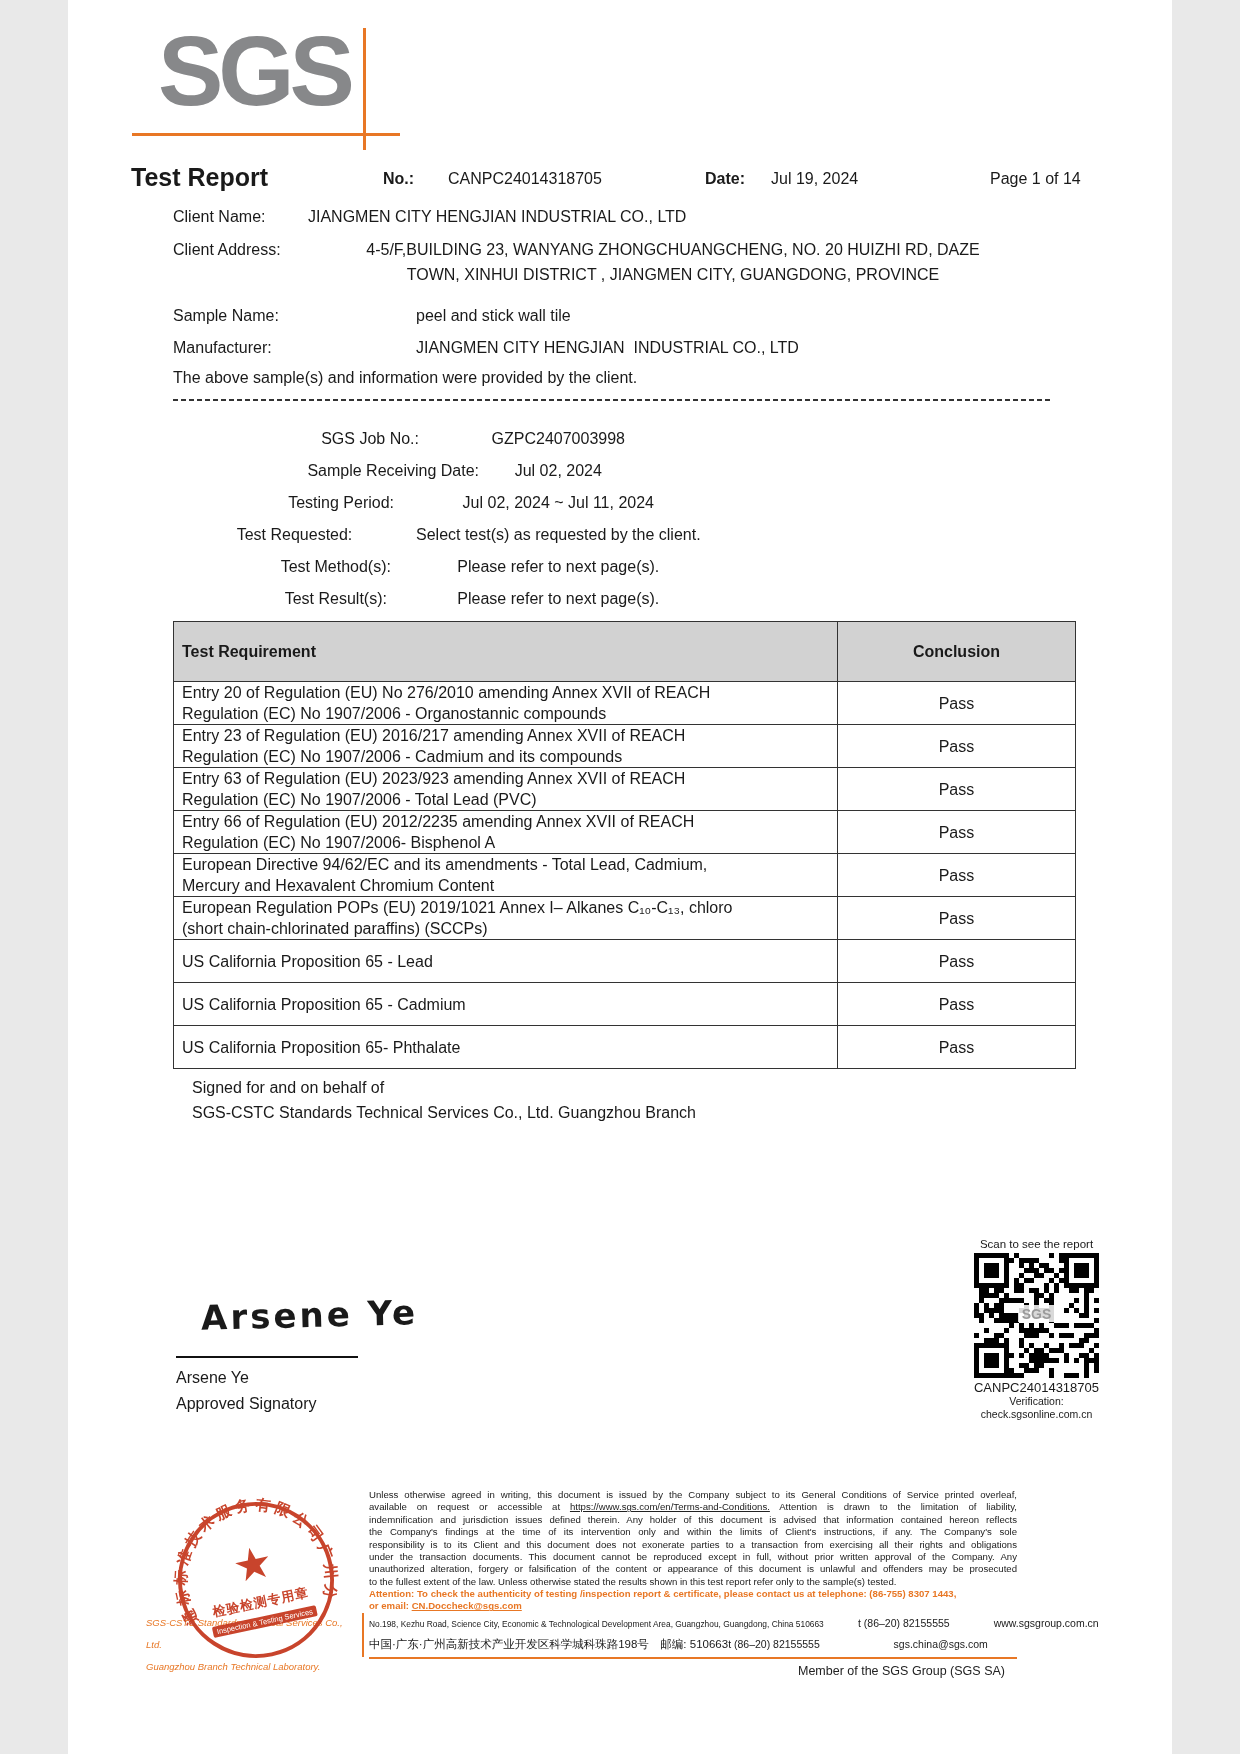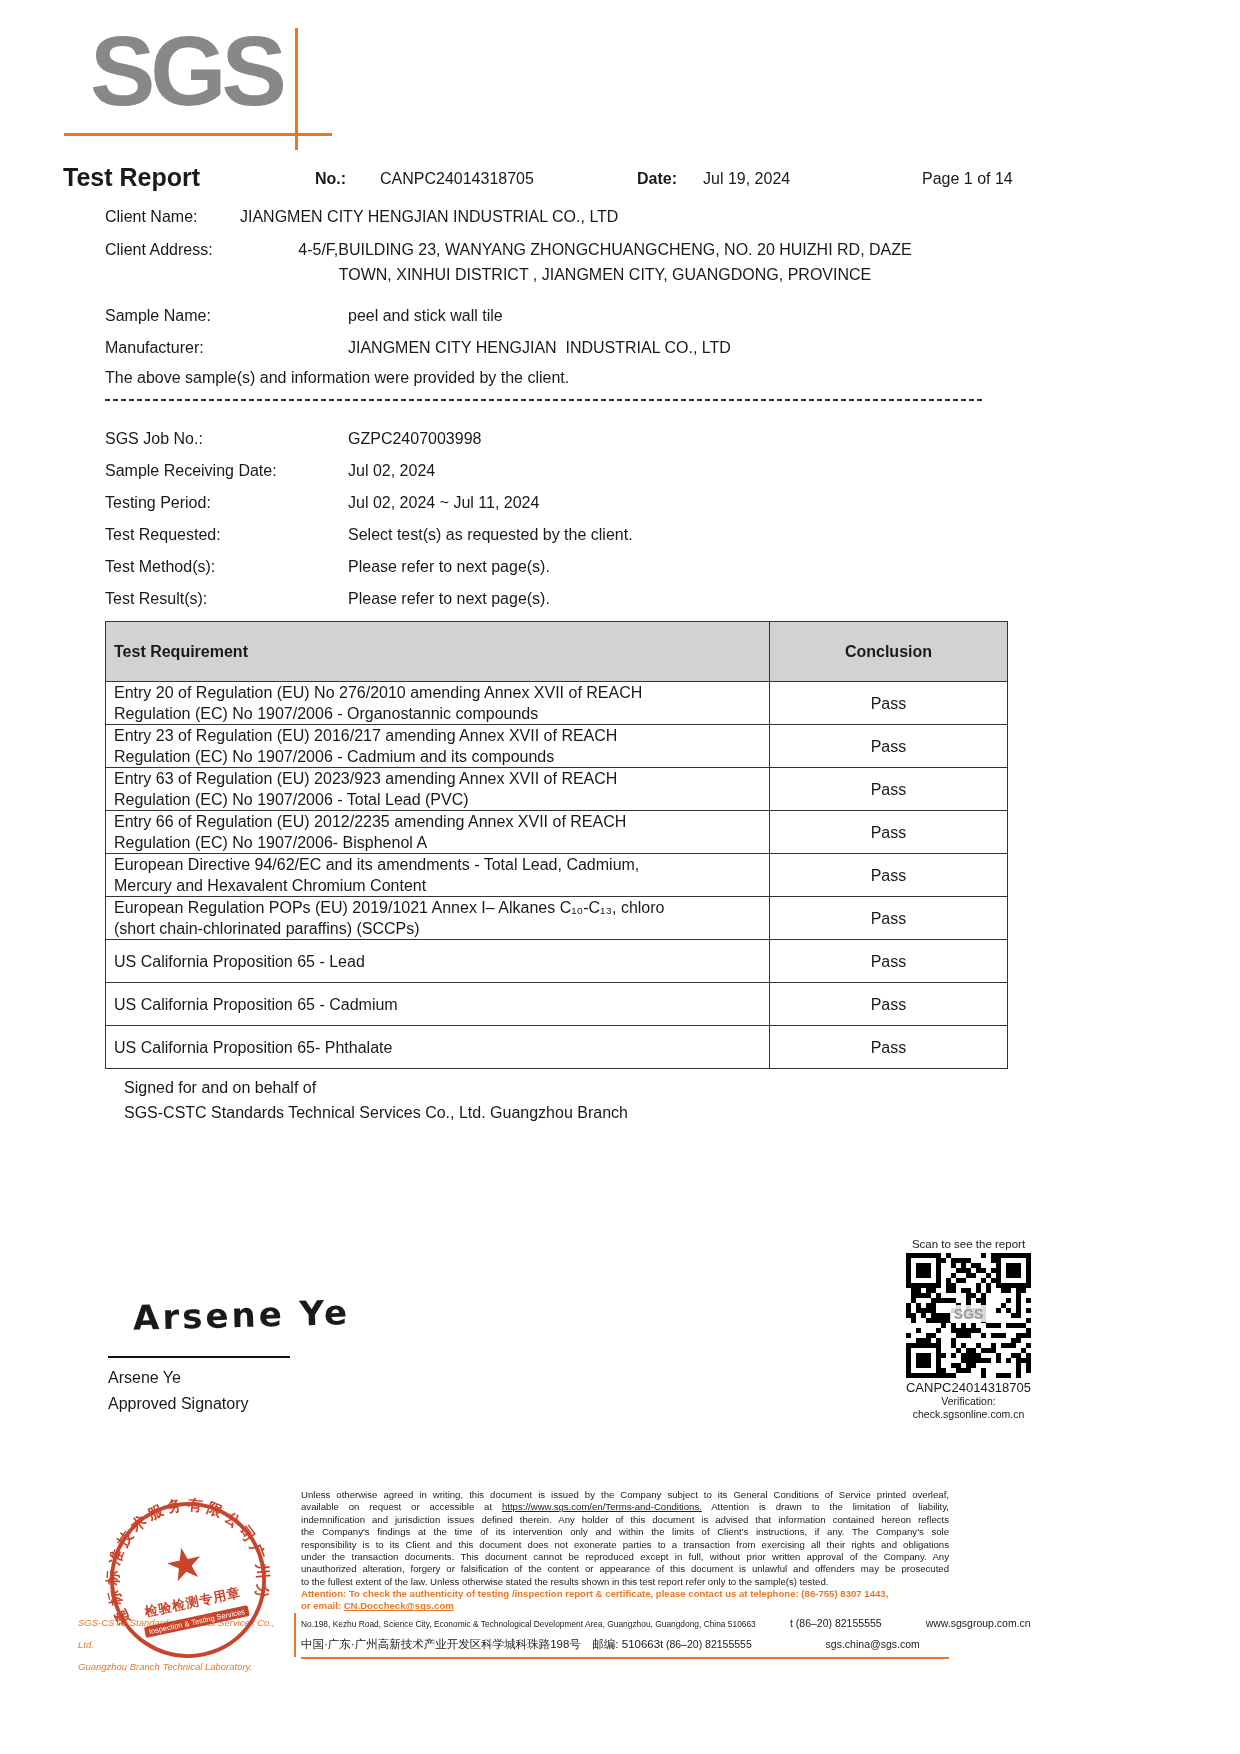--- a/index.html
+++ b/index.html
@@ -1,17 +1,17 @@
 <!DOCTYPE html>
 <html><head>
 <meta charset="utf-8">
 <style>
   html,body{margin:0;padding:0;background:#e9e9e9;}
   .page{
-    position:relative;width:1240px;height:1754px;margin:0 auto;background:#ffffff;
+    position:relative;width:1104px;height:1754px;margin:0 auto;background:#ffffff;
     font-family:"Liberation Sans","DejaVu Sans",sans-serif;color:#1a1a1a;overflow:hidden;
   }
   .abs{position:absolute;}
 
   
   .logo-text{left:90px;top:22px;font-size:98px;font-weight:bold;color:#87888a;letter-spacing:-5px;line-height:1;}
   .logo-vline{left:295px;top:28px;width:3px;height:122px;background:#e87725;}
   .logo-hline{left:64px;top:133px;width:268px;height:3px;background:#e87725;}
 
   
@@ -28,21 +28,21 @@
   .row-client{left:105px;font-size:16px;line-height:25px;}
   .row-client .lbl{width:135px;}
   .row-wide .lbl{width:243px;}
   .pre{white-space:pre-line;}
   .prekeep{white-space:pre;}
 
   .dashes{left:105px;top:399px;width:880px;height:2px;
     background:repeating-linear-gradient(90deg,#333 0 5px,transparent 5px 8px);}
 
   .job-rows{left:105px;top:429px;font-size:16px;}
-  .job-row{line-height:20px;margin-bottom:12px;}
+  .job-row{line-height:20px;margin-bottom:12px;text-align:center;}
   .job-row .lbl{width:243px;}
 
   
   table.req{left:105px;top:621px;width:903px;border-collapse:collapse;position:absolute;font-size:16px;}
   table.req th,table.req td{border:1.5px solid #333;}
   table.req th{background:#d2d2d2;height:25px;padding:17px 8px;}
   th.req-h{text-align:left;width:675px;}
   th.con-h{text-align:center;width:228px;}
   table.req td{height:42px;padding:0 8px;line-height:21px;vertical-align:middle;}
   td.con-c{text-align:center;}
@@ -280,14 +280,15 @@
       <span class="addr-web">www.sgsgroup.com.cn</span>
     </div>
     <div class="addr-row">
       <span class="addr-cn">中国·广东·广州高新技术产业开发区科学城科珠路198号　邮编: 510663</span>
       <span class="addr-tel">t (86–20) 82155555</span>
       <span class="addr-web">sgs.china@sgs.com</span>
     </div>
   </div>
 
   <div class="abs foot-rule"></div>
+  <div class="abs member">Member of the SGS Group (SGS SA)</div>
 
 </div>
 
 </body></html>

